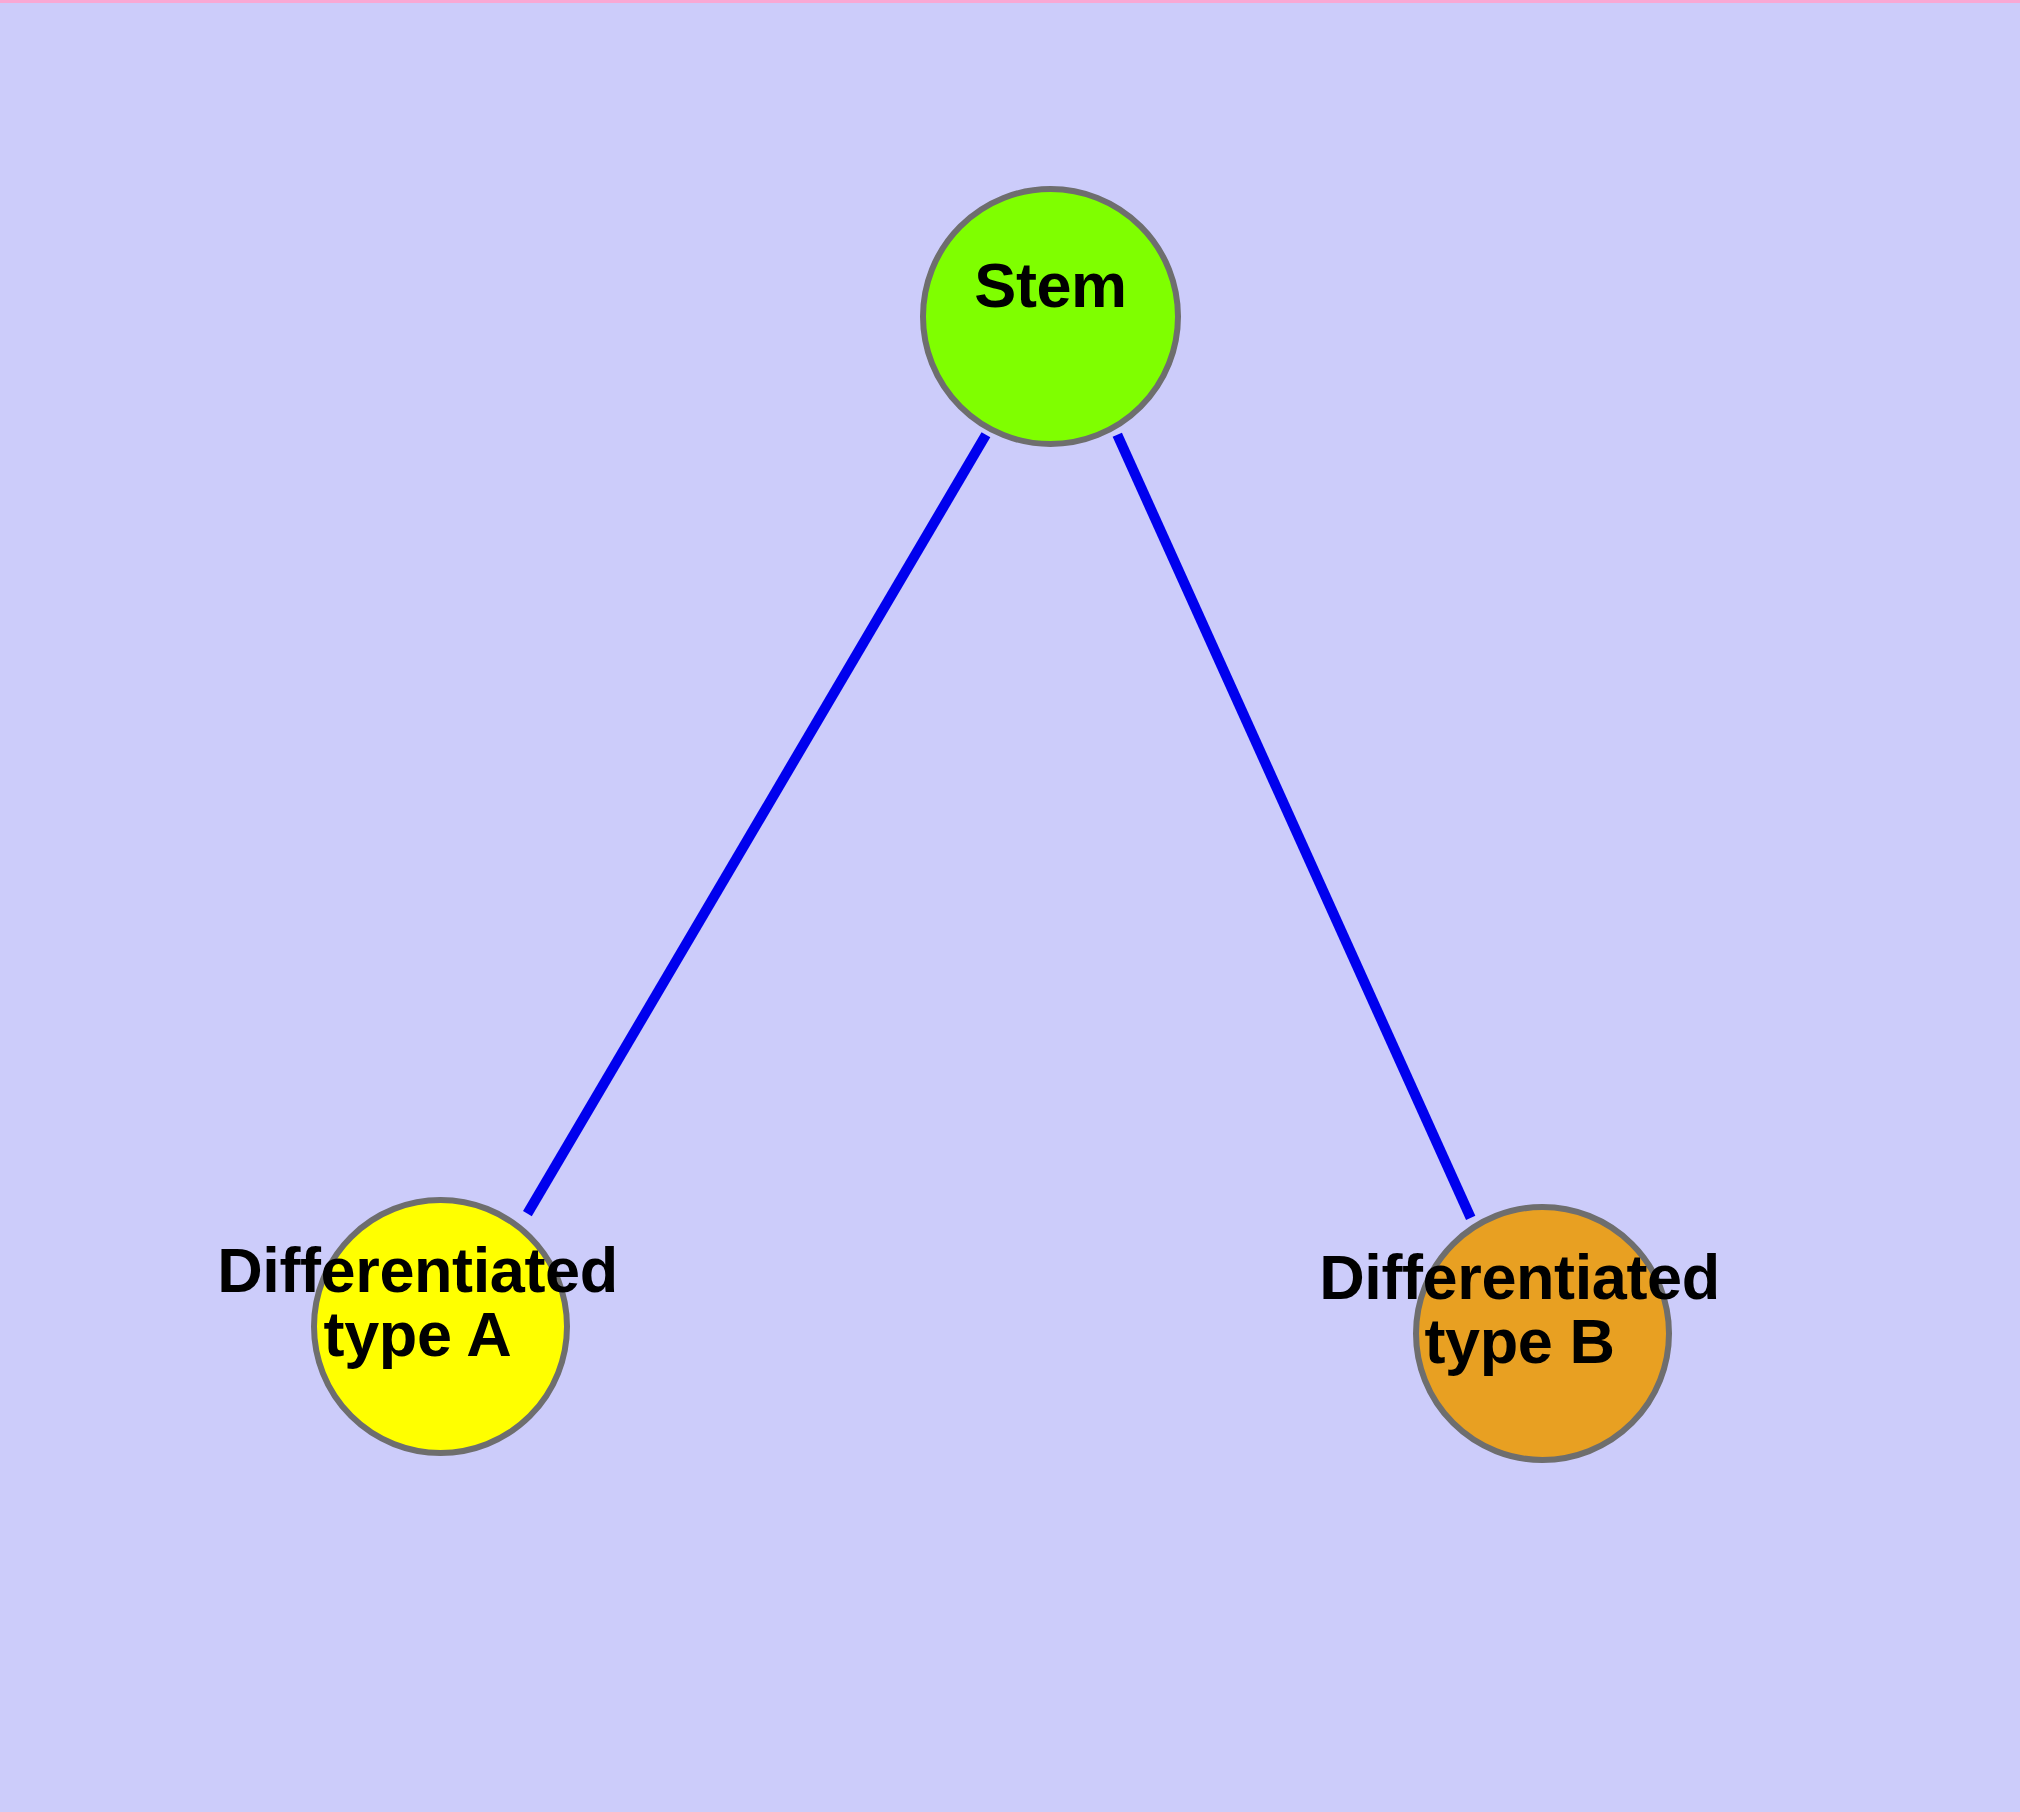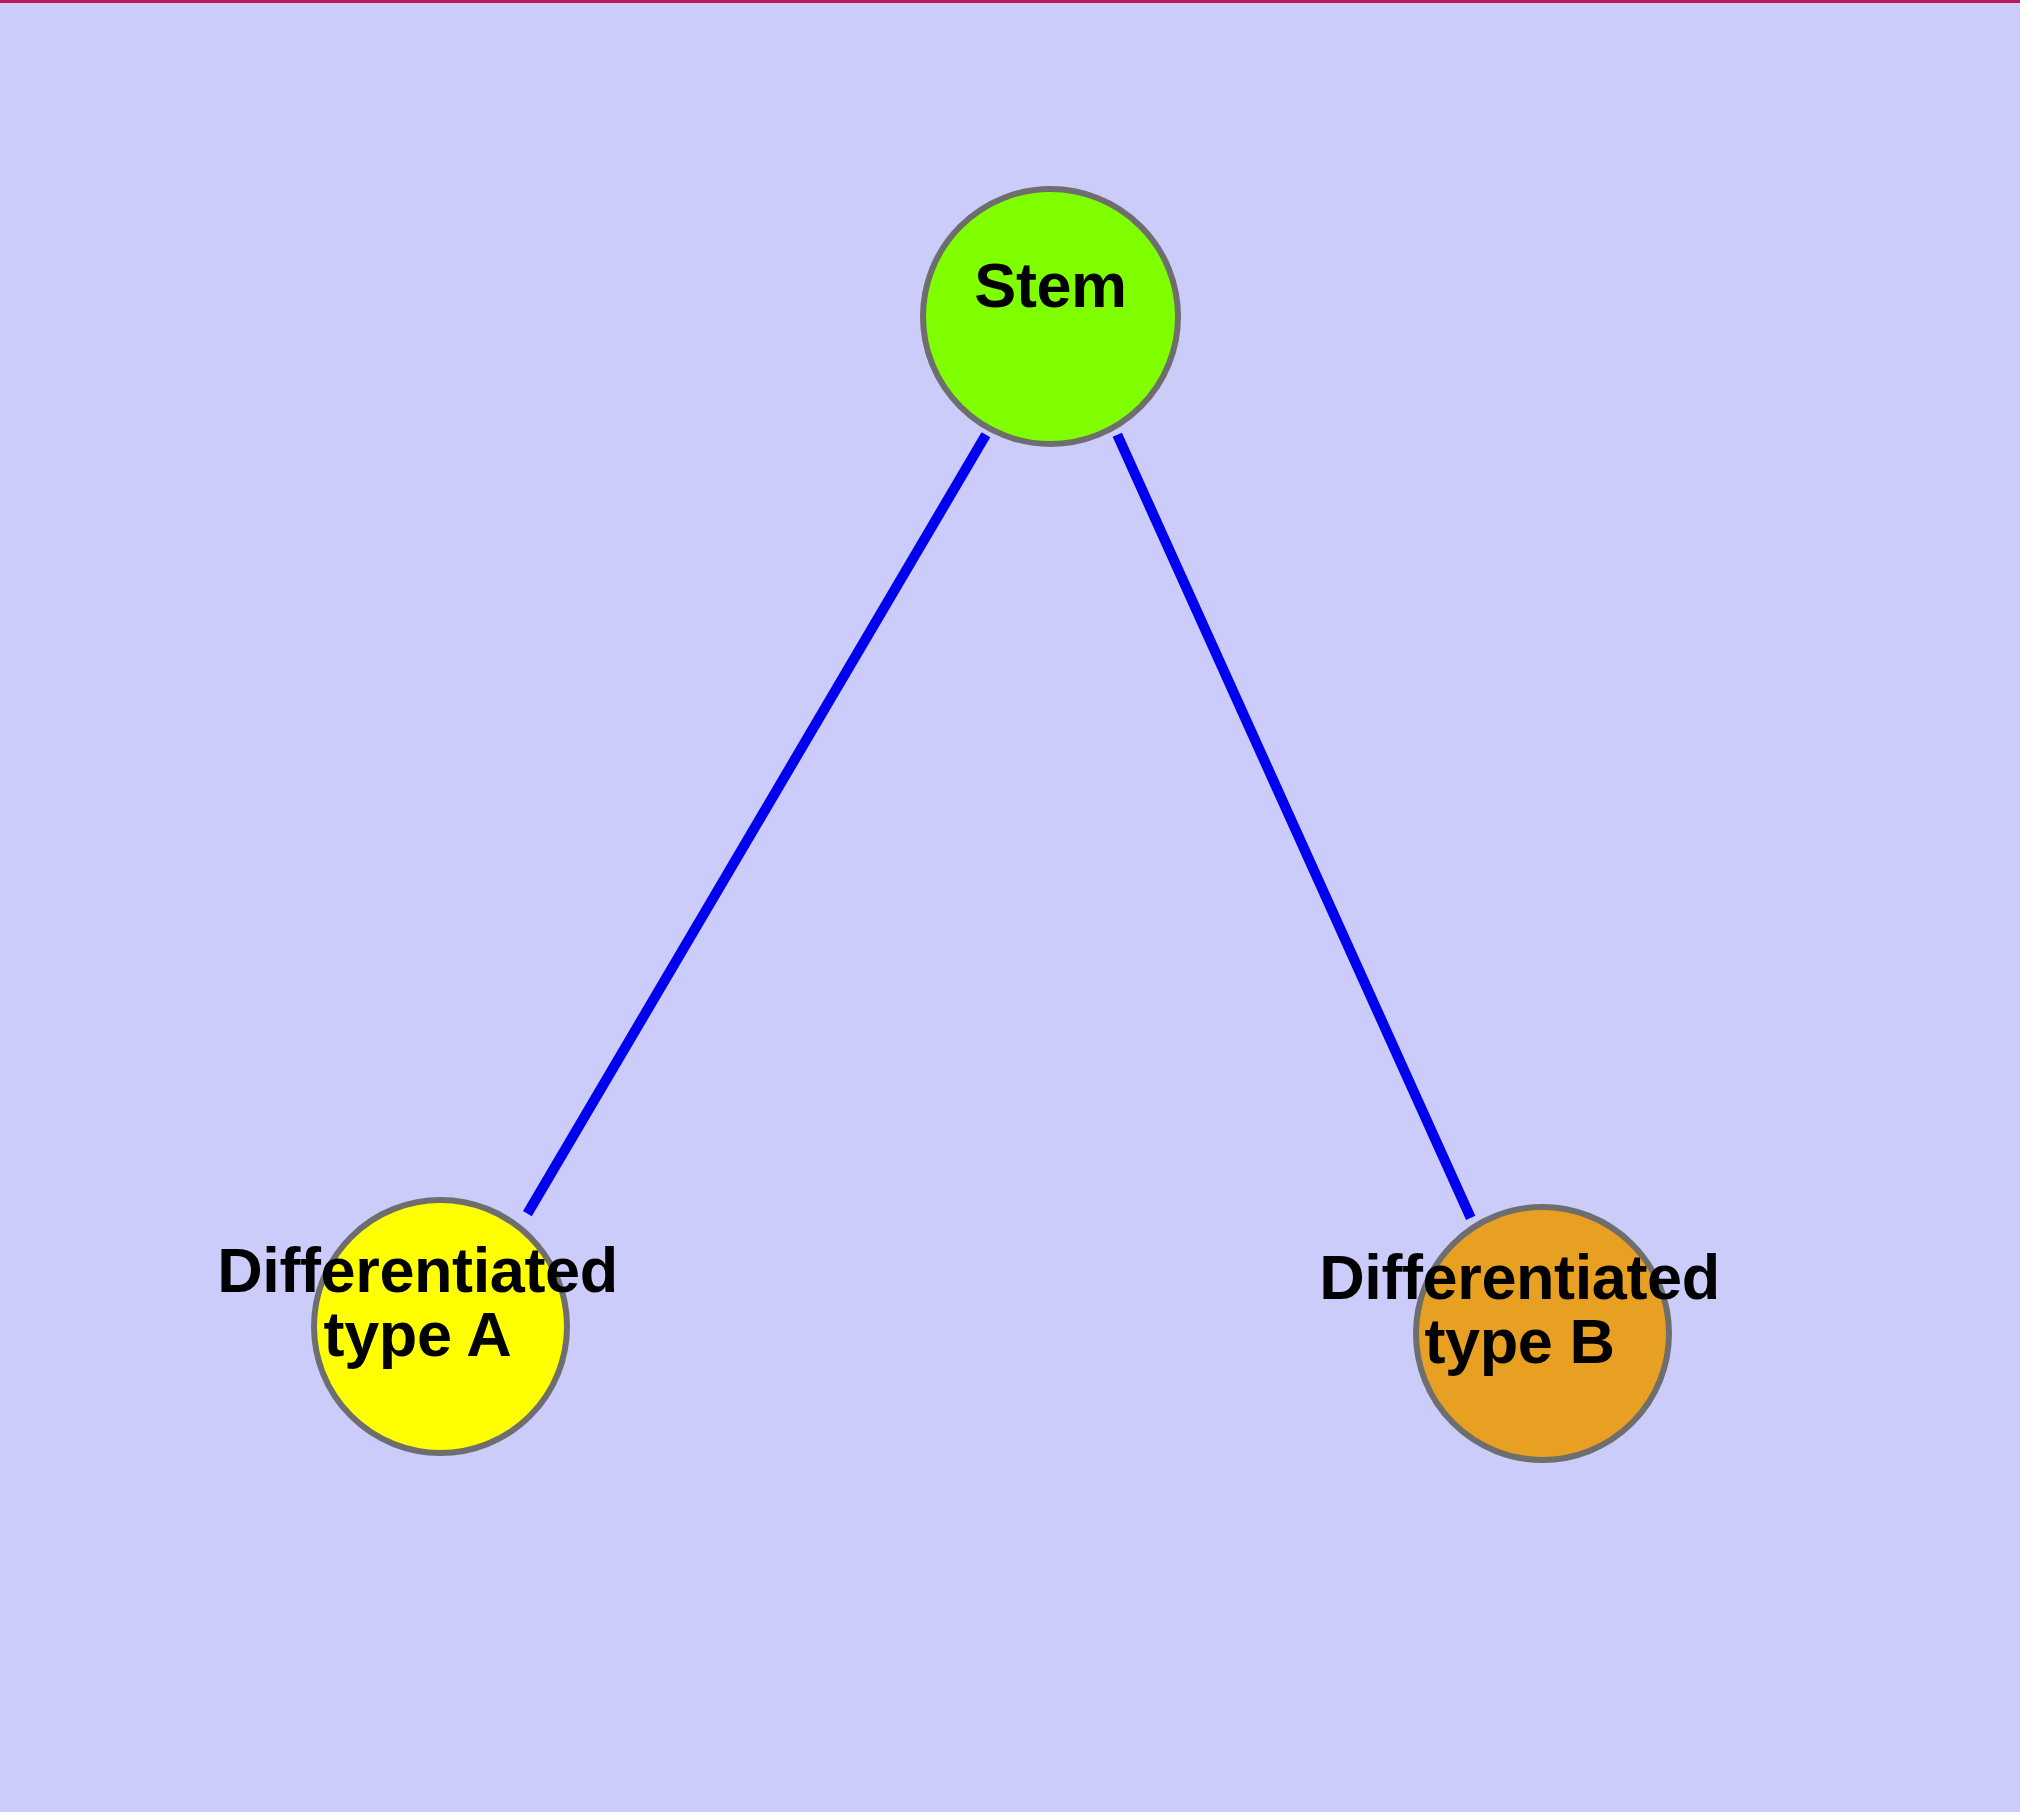--- a/index.html
+++ b/index.html
@@ -11,21 +11,21 @@
     width: 2021px;
     height: 1812px;
     overflow: hidden;
     font-family: "Liberation Sans", sans-serif;
   }
 
   #graph-canvas {
     position: relative;
     width: 2021px;
     height: 1812px;
-    background: #be185d;
+    background: #f9a8d4;
   }
 
   #graph-background {
     position: absolute;
     left: 0;
     top: 3.4px;
     width: 2021px;
     height: 1809px;
     background: #ccccfa;
   }

